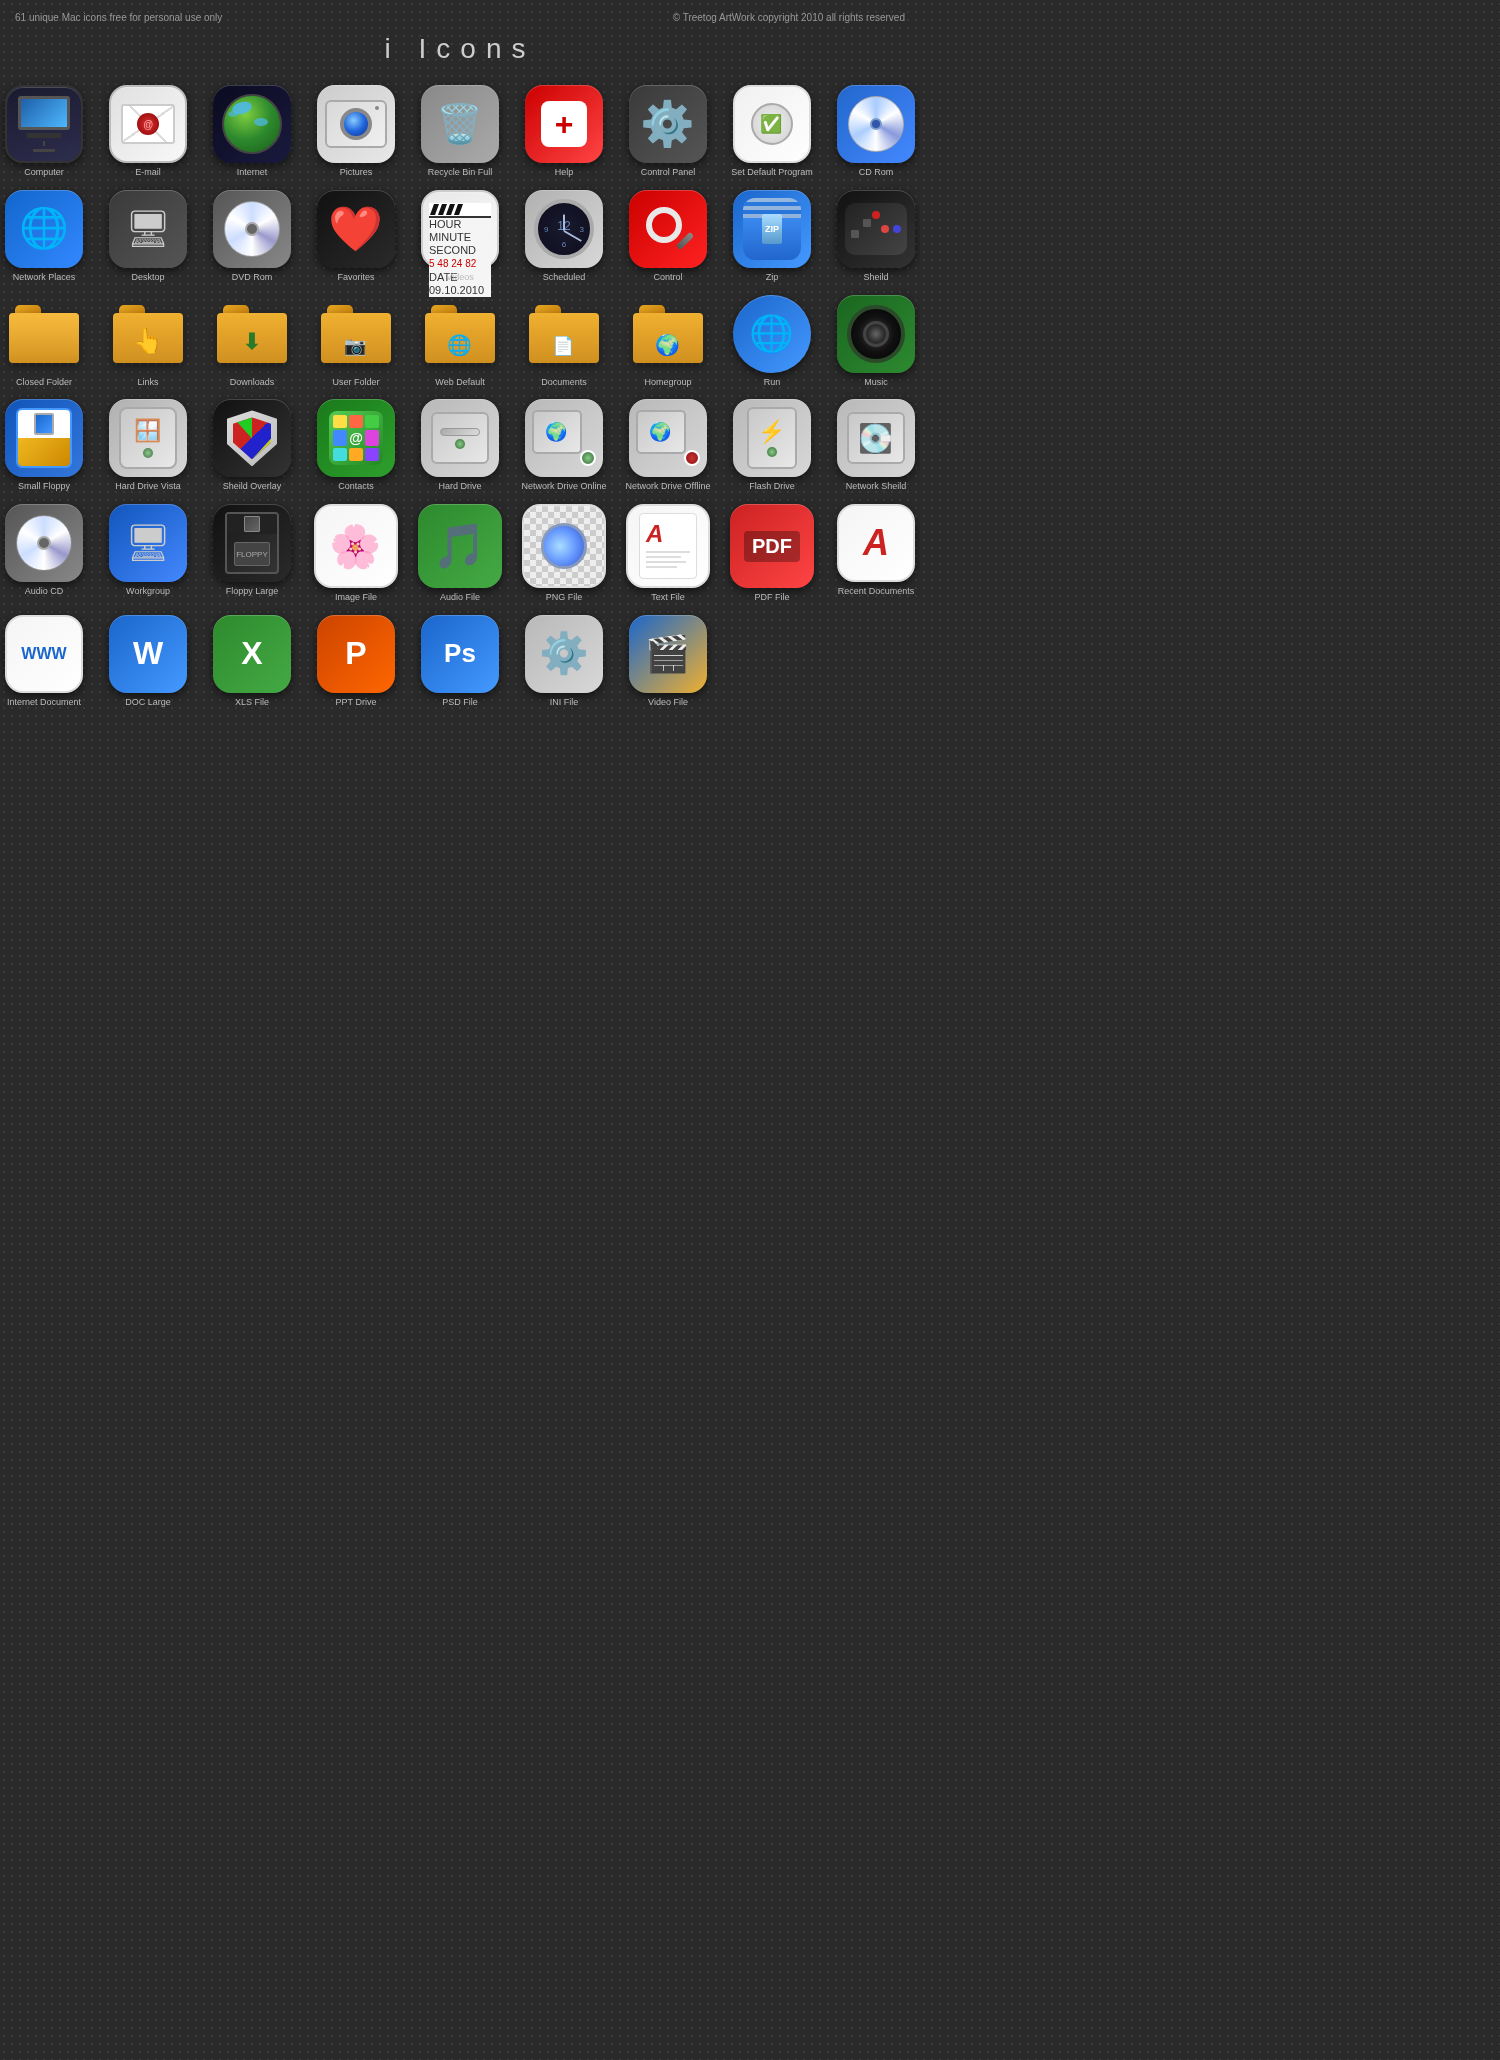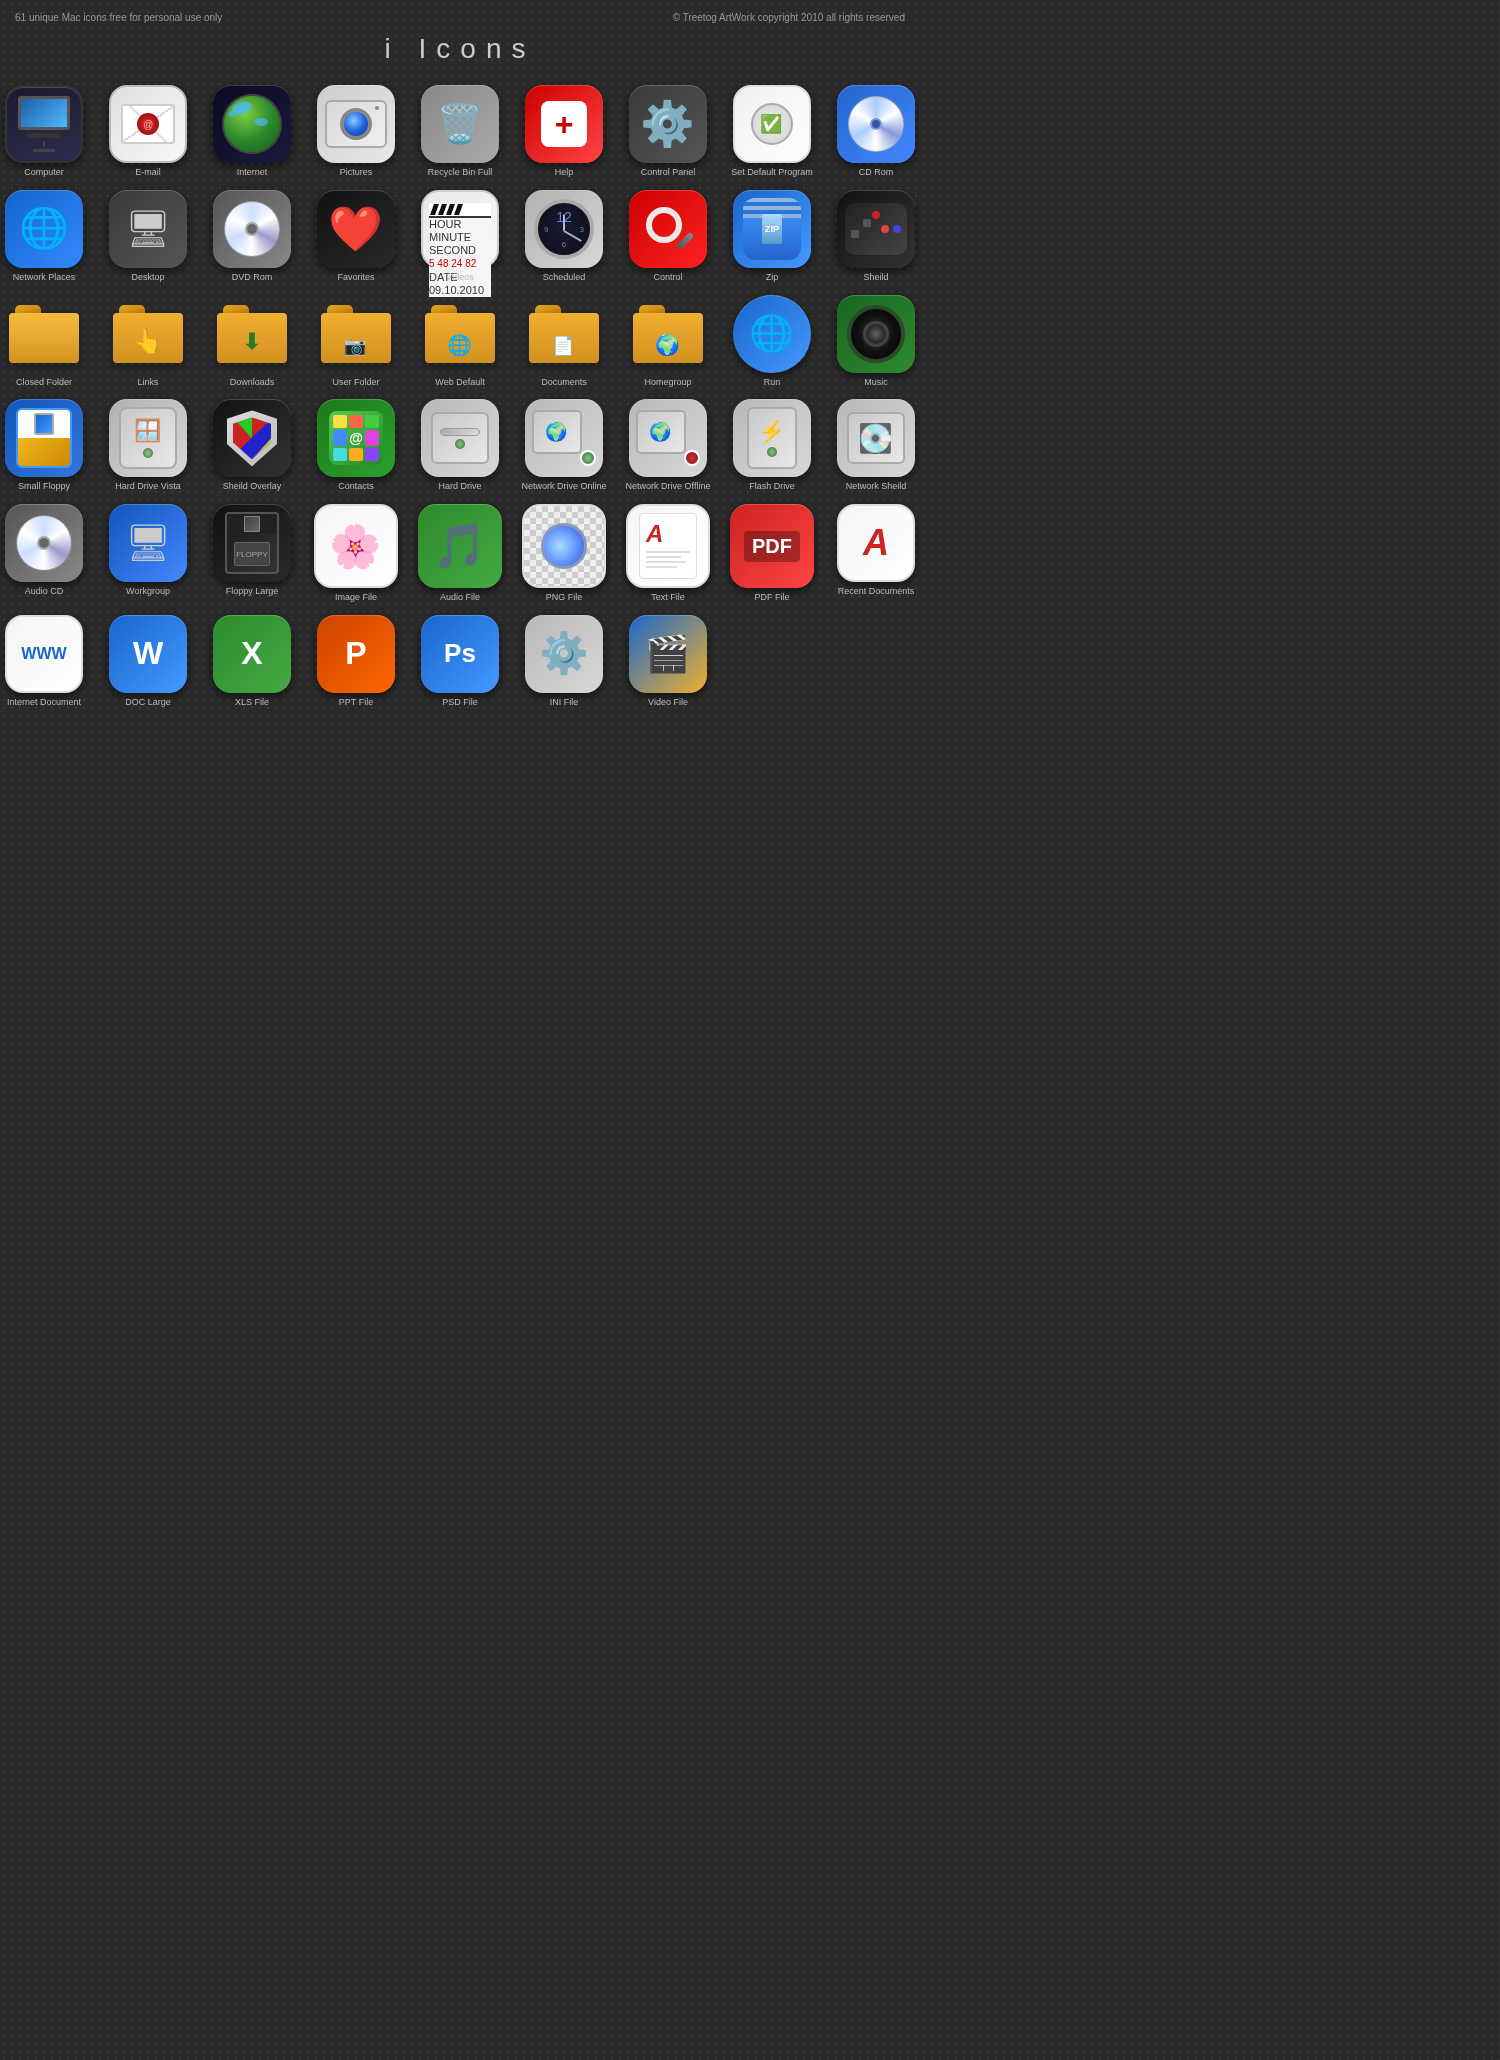--- a/index.html
+++ b/index.html
@@ -204,21 +204,21 @@
           <div style="font-size:11px;color:#333;text-align:left;line-height:1.2;">HOUR MINUTE SECOND<br><span style="color:#cc0000;font-size:10px;">5 48 24 82</span><br>DATE 09.10.2010</div>
         </div>
       </div>
     </div>
     <span class="icon-label">Videos</span>
   </div>
 
   <div class="icon-cell">
     <div class="generic-icon" style="background:linear-gradient(135deg,#b0b0b0,#d8d8d8);">
       <div style="width:60px;height:60px;background:radial-gradient(circle,#1a1a2e,#0d0d1e);border-radius:50%;border:4px solid #aaa;display:flex;align-items:center;justify-content:center;position:relative;">
-        <div style="font-size:14px;color:#6688bb;position:absolute;top:6px;left:50%;transform:translateX(-50%);">12</div>
+        <div style="font-size:12px;color:#6688bb;position:absolute;top:16px;left:50%;transform:translateX(-50%);">12</div>
         <div style="font-size:8px;color:#6688bb;position:absolute;bottom:6px;left:50%;transform:translateX(-50%);">6</div>
         <div style="font-size:8px;color:#6688bb;position:absolute;left:6px;top:50%;transform:translateY(-50%);">9</div>
         <div style="font-size:8px;color:#6688bb;position:absolute;right:6px;top:50%;transform:translateY(-50%);">3</div>
         <div style="position:absolute;width:2px;height:16px;background:#aabbdd;top:50%;left:50%;transform:translate(-50%,-90%) rotate(0deg);transform-origin:bottom center;"></div>
         <div style="position:absolute;width:2px;height:20px;background:#aabbdd;top:50%;left:50%;transform:translate(-50%,-90%) rotate(120deg);transform-origin:bottom center;"></div>
       </div>
     </div>
     <span class="icon-label">Scheduled</span>
   </div>
 
@@ -558,21 +558,21 @@
     <div class="generic-icon" style="background:linear-gradient(135deg,#2d8a2d,#44aa44);">
       <div style="font-size:32px;color:white;font-weight:bold;">X</div>
     </div>
     <span class="icon-label">XLS File</span>
   </div>
 
   <div class="icon-cell">
     <div class="generic-icon" style="background:linear-gradient(135deg,#cc4400,#ff6600);">
       <div style="font-size:32px;color:white;font-weight:bold;">P</div>
     </div>
-    <span class="icon-label">PPT File</span>
+    <span class="icon-label">PPT Drive</span>
   </div>
 
   <div class="icon-cell">
     <div class="generic-icon" style="background:linear-gradient(135deg,#1a66cc,#4499ff);">
       <div style="font-size:26px;color:white;font-weight:bold;">Ps</div>
     </div>
     <span class="icon-label">PSD File</span>
   </div>
 
   <div class="icon-cell">

